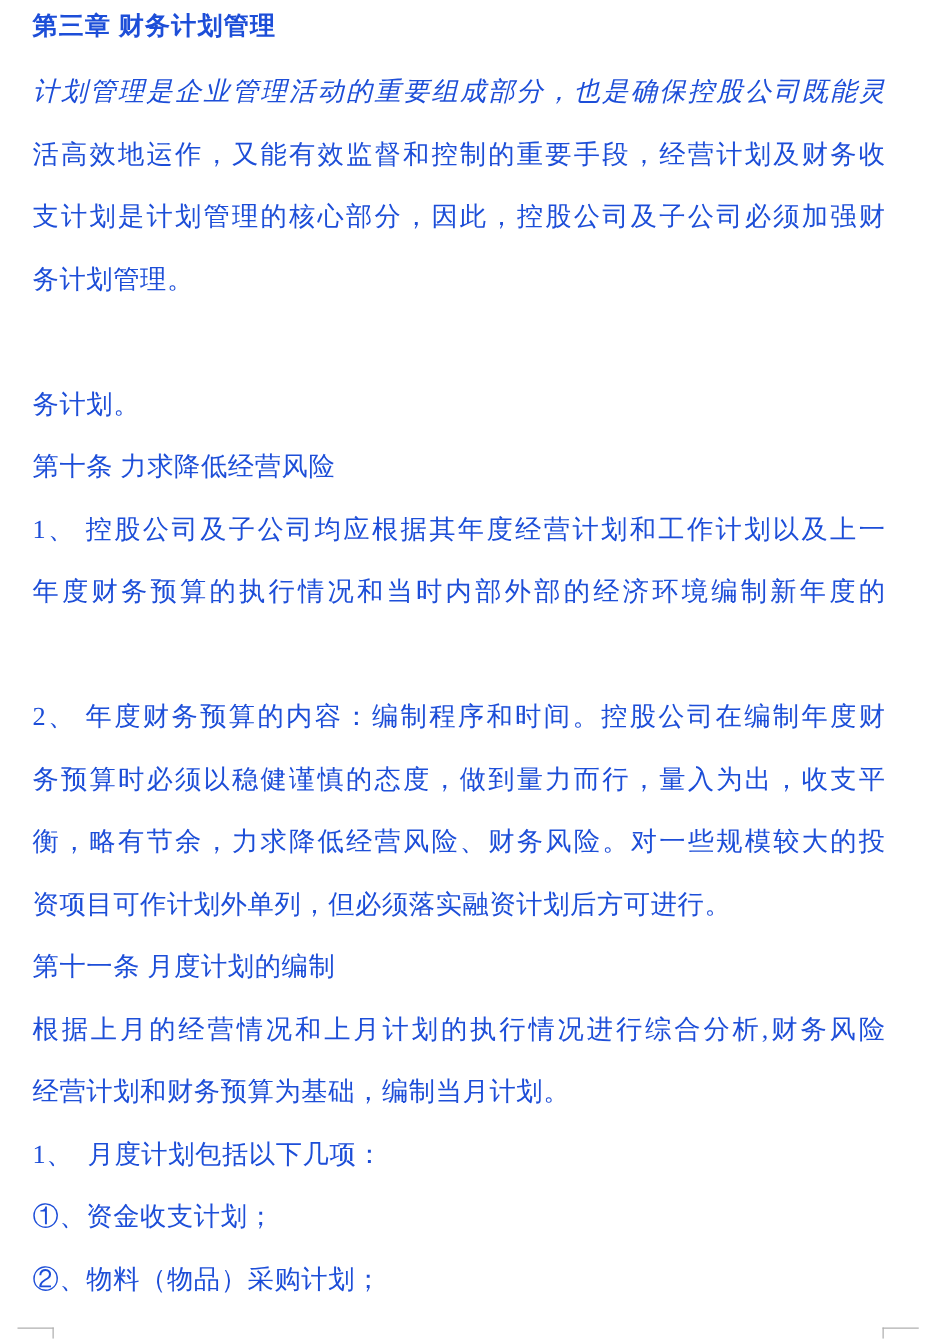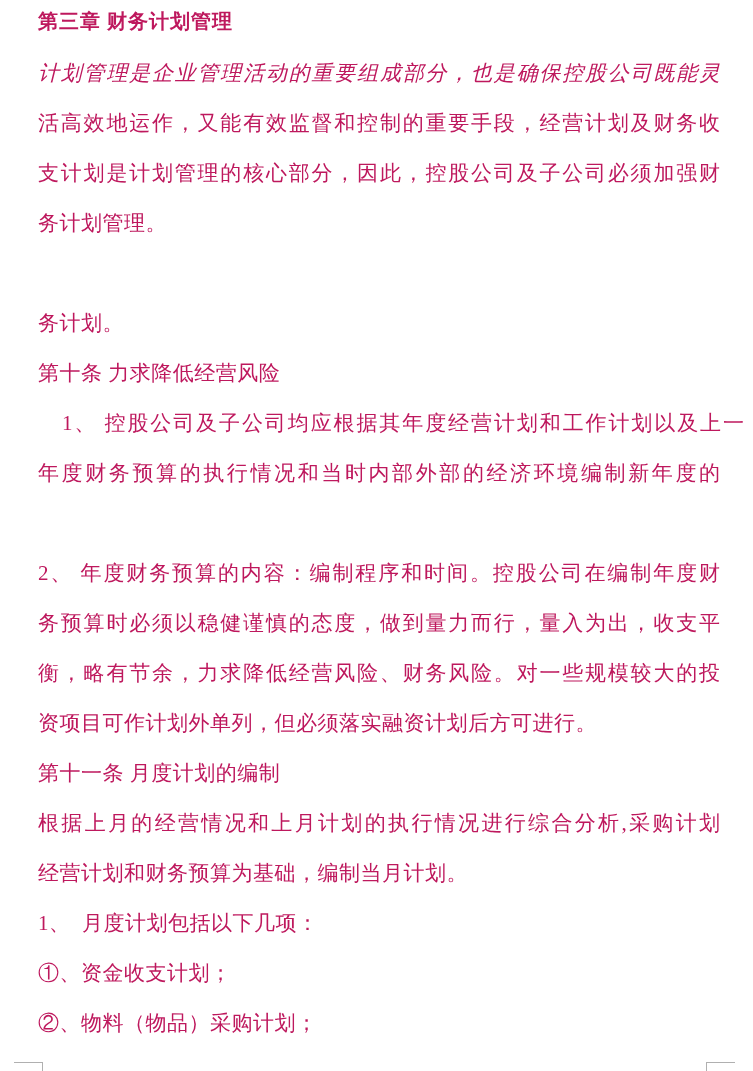--- a/index.html
+++ b/index.html
@@ -14,26 +14,26 @@
     background: #ffffff;
     overflow: hidden;
     font-family: "Liberation Serif", serif;
   }
   .text-layer {
     position: absolute;
     inset: 0;
   }
   .line {
     position: absolute;
-    left: 38px;
+    left: 26px;
     width: 682px;
     height: 27px;
     line-height: 27px;
     font-size: 21px;
-    color: #be185d;
+    color: #1d4ed8;
     white-space: pre;
     letter-spacing: 0.5px;
   }
   .line.title {
     font-size: 20px;
     font-weight: bold;
     letter-spacing: 1px;
   }
   .line.justify {
     white-space: normal;
@@ -64,28 +64,28 @@
 
 <div class="page">
   <div class="text-layer">
       <div class="line title" style="top: 8px;">第三章 财务计划管理</div>
       <div class="line justify" style="top: 60px; font-style: italic;">计划管理是企业管理活动的重要组成部分，也是确保控股公司既能灵</div>
       <div class="line justify" style="top: 110px;">活高效地运作，又能有效监督和控制的重要手段，经营计划及财务收</div>
       <div class="line justify" style="top: 160px;">支计划是计划管理的核心部分，因此，控股公司及子公司必须加强财</div>
       <div class="line" style="top: 210px;">务计划管理。</div>
       <div class="line" style="top: 310px;">务计划。</div>
       <div class="line" style="top: 360px;">第十条 力求降低经营风险</div>
-      <div class="line justify" style="top: 410px; margin-left: 24px;">1、 控股公司及子公司均应根据其年度经营计划和工作计划以及上一</div>
+      <div class="line justify" style="top: 410px;">1、 控股公司及子公司均应根据其年度经营计划和工作计划以及上一</div>
       <div class="line justify" style="top: 460px;">年度财务预算的执行情况和当时内部外部的经济环境编制新年度的</div>
       <div class="line justify" style="top: 560px;">2、 年度财务预算的内容：编制程序和时间。控股公司在编制年度财</div>
       <div class="line justify" style="top: 610px;">务预算时必须以稳健谨慎的态度，做到量力而行，量入为出，收支平</div>
       <div class="line justify" style="top: 660px;">衡，略有节余，力求降低经营风险、财务风险。对一些规模较大的投</div>
       <div class="line" style="top: 760px;">第十一条 月度计划的编制</div>
       <div class="line" style="top: 710px;">资项目可作计划外单列，但必须落实融资计划后方可进行。</div>
-      <div class="line justify" style="top: 810px;">根据上月的经营情况和上月计划的执行情况进行综合分析,采购计划</div>
+      <div class="line justify" style="top: 810px;">根据上月的经营情况和上月计划的执行情况进行综合分析,财务风险</div>
       <div class="line" style="top: 860px;">经营计划和财务预算为基础，编制当月计划。</div>
       <div class="line" style="top: 910px;">1、  月度计划包括以下几项：</div>
       <div class="line" style="top: 960px;">①、资金收支计划；</div>
       <div class="line" style="top: 1010px;">②、物料（物品）采购计划；</div>
     </div>
   <div class="crop-mark left"></div>
   <div class="crop-mark right"></div>
 </div>
 
 </body></html>

